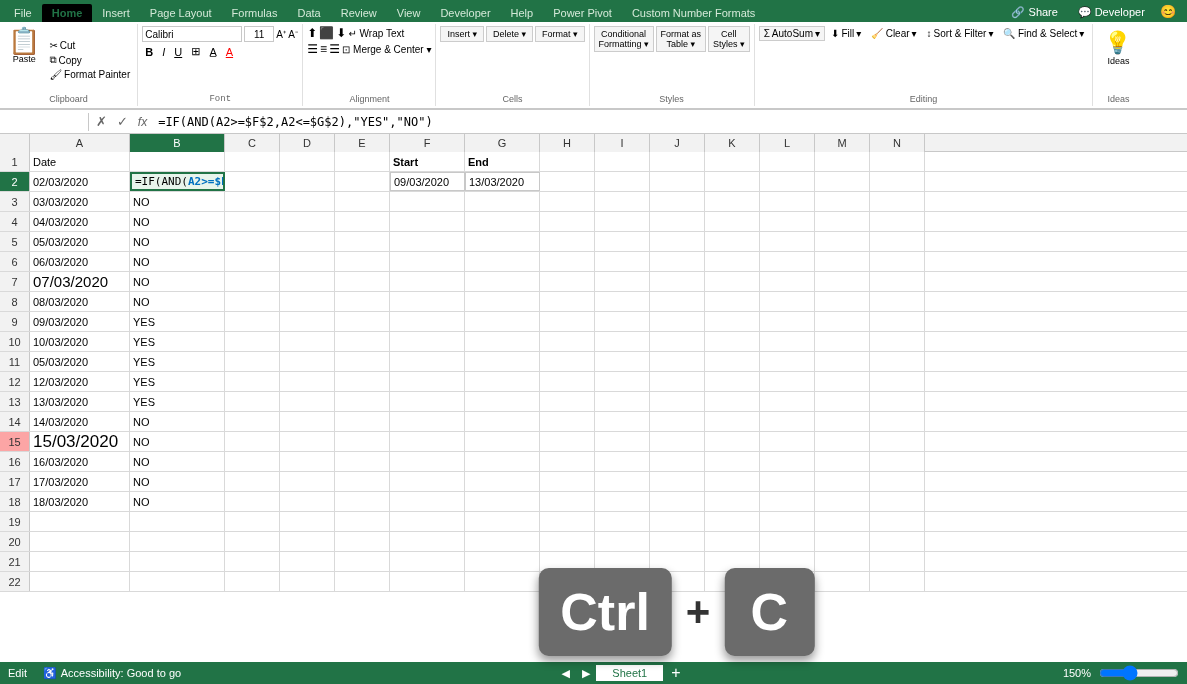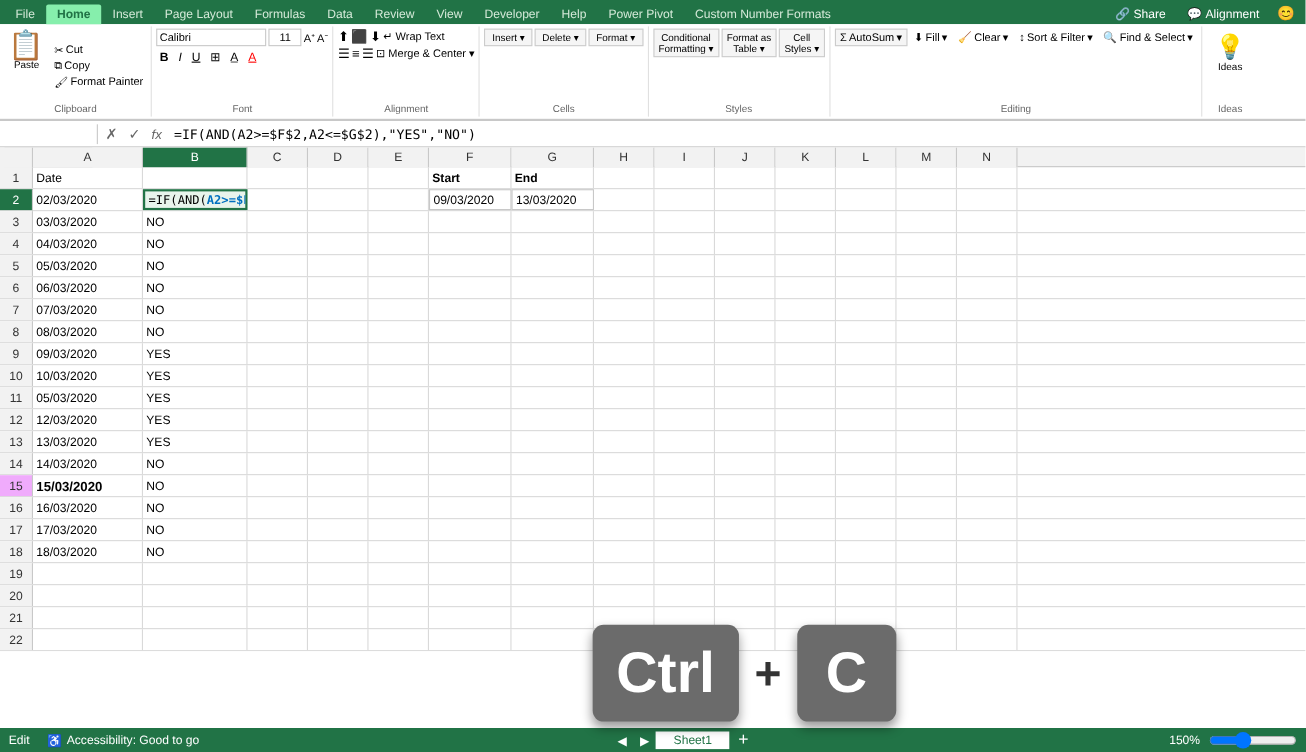--- a/index.html
+++ b/index.html
@@ -1,37 +1,37 @@
 <!DOCTYPE html>
 <html><head>
   <meta charset="utf-8">
   <style>
     * { box-sizing: border-box; margin: 0; padding: 0; }
     body { font-family: 'Segoe UI', Arial, sans-serif; font-size: 12px; background: #fff; overflow: hidden; width: 1187px; height: 684px; }
     .ribbon-tab { padding: 3px 10px; font-size: 11px; color: #d4e9d8; cursor: pointer; border-radius: 2px 2px 0 0; }
-    .ribbon-tab.active { background: #86efac; color: #217346; font-weight: 600; }
+    .ribbon-tab.active { background: #000000; color: #217346; font-weight: 600; }
   </style>
 </head>
 <body>
 
 <div style="height:22px; background:#217346; display:flex; align-items:flex-end; padding:0 4px;">
   <div class="ribbon-tab">File</div>
     <div class="ribbon-tab active">Home</div>
     <div class="ribbon-tab">Insert</div>
     <div class="ribbon-tab">Page Layout</div>
     <div class="ribbon-tab">Formulas</div>
     <div class="ribbon-tab">Data</div>
     <div class="ribbon-tab">Review</div>
     <div class="ribbon-tab">View</div>
     <div class="ribbon-tab">Developer</div>
     <div class="ribbon-tab">Help</div>
     <div class="ribbon-tab">Power Pivot</div>
     <div class="ribbon-tab">Custom Number Formats</div>
   <div style="margin-left:auto; margin-bottom:0; padding:3px 10px; font-size:11px; color:white; cursor:pointer;">🔗 Share</div>
-  <div style="padding:3px 10px; font-size:11px; color:white; cursor:pointer;">💬 Alignment</div>
+  <div style="padding:3px 10px; font-size:11px; color:white; cursor:pointer;">💬 Developer</div>
   <div style="padding:3px 6px; font-size:13px; color:white;">😊</div>
 </div>
 
 <div style="background:#fff; border-bottom:2px solid #c8c8c8; height:88px; display:flex; align-items:stretch; padding:2px 0; overflow:hidden;">
 
   <div style="display:flex; flex-direction:column; padding:2px 4px 12px 4px; border-right:1px solid #e0e0e0; position:relative; min-width:70px;">
     <div style="display:flex; gap:2px; flex:1;">
       <div style="display:flex; flex-direction:column; align-items:center; cursor:pointer; padding:2px 4px; min-width:36px;">
         <span style="font-size:26px; line-height:1;">📋</span>
         <span style="font-size:9px;">Paste</span>
@@ -62,21 +62,21 @@
       <button style="font-size:10px; border:none; background:none; cursor:pointer;">A⁻</button>
     </div>
     <div style="display:flex; align-items:center; gap:3px;">
       <button style="font-weight:bold; font-size:11px; border:none; background:none; cursor:pointer; padding:1px 3px;">B</button>
       <button style="font-style:italic; font-size:11px; border:none; background:none; cursor:pointer; padding:1px 3px;">I</button>
       <button style="text-decoration:underline; font-size:11px; border:none; background:none; cursor:pointer; padding:1px 3px;">U</button>
       <button style="font-size:11px; border:none; background:none; cursor:pointer; padding:1px 3px;">⊞</button>
       <button style="font-size:11px; border:none; background:none; cursor:pointer; padding:1px 3px;">A̲</button>
       <button style="font-size:11px; border:none; background:none; cursor:pointer; padding:1px 3px; text-decoration:underline; color:red;">A</button>
     </div>
-    <div style="font-size:9px; color:#666; text-align:center; position:absolute; bottom:2px; left:0; right:0;">Font</div>
+    <div style="font-size:9px; color:#666; text-align:center; position:absolute; bottom:2px; left:0; right:0;font-family:Liberation Mono, monospace;">Font</div>
   </div>
 
   <div style="display:flex; flex-direction:column; padding:2px 4px 12px 4px; border-right:1px solid #e0e0e0; position:relative; min-width:100px;">
     <div style="display:flex; gap:2px; margin-bottom:2px;">
       <button style="border:none;background:none;cursor:pointer;font-size:12px;">⬆</button>
       <button style="border:none;background:none;cursor:pointer;font-size:12px;">⬛</button>
       <button style="border:none;background:none;cursor:pointer;font-size:12px;">⬇</button>
       <button style="border:none;background:none;cursor:pointer;font-size:10px;">↵ Wrap Text</button>
     </div>
     <div style="display:flex; gap:2px;">
@@ -277,21 +277,21 @@
         <div style="width: 55px; min-width: 55px; border-right: 1px solid rgb(217, 217, 217); display: flex; align-items: center; padding: 0px 3px; font-size: 11px; overflow: hidden; white-space: nowrap; position: relative;"></div>
         <div style="width: 55px; min-width: 55px; border-right: 1px solid rgb(217, 217, 217); display: flex; align-items: center; padding: 0px 3px; font-size: 11px; overflow: hidden; white-space: nowrap; position: relative;"></div>
         <div style="width: 55px; min-width: 55px; border-right: 1px solid rgb(217, 217, 217); display: flex; align-items: center; padding: 0px 3px; font-size: 11px; overflow: hidden; white-space: nowrap; position: relative;"></div>
         <div style="width: 55px; min-width: 55px; border-right: 1px solid rgb(217, 217, 217); display: flex; align-items: center; padding: 0px 3px; font-size: 11px; overflow: hidden; white-space: nowrap; position: relative;"></div>
         <div style="width: 55px; min-width: 55px; border-right: 1px solid rgb(217, 217, 217); display: flex; align-items: center; padding: 0px 3px; font-size: 11px; overflow: hidden; white-space: nowrap; position: relative;"></div>
         <div style="width: 55px; min-width: 55px; border-right: 1px solid rgb(217, 217, 217); display: flex; align-items: center; padding: 0px 3px; font-size: 11px; overflow: hidden; white-space: nowrap; position: relative;"></div>
         <div style="width: 55px; min-width: 55px; border-right: 1px solid rgb(217, 217, 217); display: flex; align-items: center; padding: 0px 3px; font-size: 11px; overflow: hidden; white-space: nowrap; position: relative;"></div>
       </div>
       <div style="display: flex; border-bottom: 1px solid rgb(217, 217, 217); height: 20px;">
         <div style="width: 30px; min-width: 30px; background: rgb(242, 242, 242); border-right: 1px solid rgb(200, 200, 200); display: flex; align-items: center; justify-content: center; font-size: 11px; color: rgb(51, 51, 51);">7</div>
-        <div style="width: 100px; min-width: 100px; border-right: 1px solid rgb(217, 217, 217); display: flex; align-items: center; padding: 0px 3px; font-size: 11px; overflow: hidden; white-space: nowrap; position: relative;">07/03/2020</div>
+        <div style="width: 100px; min-width: 100px; border-right: 1px solid rgb(217, 217, 217); display: flex; align-items: center; padding: 0px 3px; font-size: 15px; overflow: hidden; white-space: nowrap; position: relative;">07/03/2020</div>
         <div style="width: 95px; min-width: 95px; border-right: 1px solid rgb(217, 217, 217); display: flex; align-items: center; padding: 0px 3px; font-size: 11px; overflow: hidden; white-space: nowrap; position: relative;">NO</div>
         <div style="width: 55px; min-width: 55px; border-right: 1px solid rgb(217, 217, 217); display: flex; align-items: center; padding: 0px 3px; font-size: 11px; overflow: hidden; white-space: nowrap; position: relative;"></div>
         <div style="width: 55px; min-width: 55px; border-right: 1px solid rgb(217, 217, 217); display: flex; align-items: center; padding: 0px 3px; font-size: 11px; overflow: hidden; white-space: nowrap; position: relative;"></div>
         <div style="width: 55px; min-width: 55px; border-right: 1px solid rgb(217, 217, 217); display: flex; align-items: center; padding: 0px 3px; font-size: 11px; overflow: hidden; white-space: nowrap; position: relative;"></div>
         <div style="width: 75px; min-width: 75px; border-right: 1px solid rgb(217, 217, 217); display: flex; align-items: center; padding: 0px 3px; font-size: 11px; overflow: hidden; white-space: nowrap; position: relative;"></div>
         <div style="width: 75px; min-width: 75px; border-right: 1px solid rgb(217, 217, 217); display: flex; align-items: center; padding: 0px 3px; font-size: 11px; overflow: hidden; white-space: nowrap; position: relative;"></div>
         <div style="width: 55px; min-width: 55px; border-right: 1px solid rgb(217, 217, 217); display: flex; align-items: center; padding: 0px 3px; font-size: 11px; overflow: hidden; white-space: nowrap; position: relative;"></div>
         <div style="width: 55px; min-width: 55px; border-right: 1px solid rgb(217, 217, 217); display: flex; align-items: center; padding: 0px 3px; font-size: 11px; overflow: hidden; white-space: nowrap; position: relative;"></div>
         <div style="width: 55px; min-width: 55px; border-right: 1px solid rgb(217, 217, 217); display: flex; align-items: center; padding: 0px 3px; font-size: 11px; overflow: hidden; white-space: nowrap; position: relative;"></div>
         <div style="width: 55px; min-width: 55px; border-right: 1px solid rgb(217, 217, 217); display: flex; align-items: center; padding: 0px 3px; font-size: 11px; overflow: hidden; white-space: nowrap; position: relative;"></div>
@@ -412,22 +412,22 @@
         <div style="width: 75px; min-width: 75px; border-right: 1px solid rgb(217, 217, 217); display: flex; align-items: center; padding: 0px 3px; font-size: 11px; overflow: hidden; white-space: nowrap; position: relative;"></div>
         <div style="width: 55px; min-width: 55px; border-right: 1px solid rgb(217, 217, 217); display: flex; align-items: center; padding: 0px 3px; font-size: 11px; overflow: hidden; white-space: nowrap; position: relative;"></div>
         <div style="width: 55px; min-width: 55px; border-right: 1px solid rgb(217, 217, 217); display: flex; align-items: center; padding: 0px 3px; font-size: 11px; overflow: hidden; white-space: nowrap; position: relative;"></div>
         <div style="width: 55px; min-width: 55px; border-right: 1px solid rgb(217, 217, 217); display: flex; align-items: center; padding: 0px 3px; font-size: 11px; overflow: hidden; white-space: nowrap; position: relative;"></div>
         <div style="width: 55px; min-width: 55px; border-right: 1px solid rgb(217, 217, 217); display: flex; align-items: center; padding: 0px 3px; font-size: 11px; overflow: hidden; white-space: nowrap; position: relative;"></div>
         <div style="width: 55px; min-width: 55px; border-right: 1px solid rgb(217, 217, 217); display: flex; align-items: center; padding: 0px 3px; font-size: 11px; overflow: hidden; white-space: nowrap; position: relative;"></div>
         <div style="width: 55px; min-width: 55px; border-right: 1px solid rgb(217, 217, 217); display: flex; align-items: center; padding: 0px 3px; font-size: 11px; overflow: hidden; white-space: nowrap; position: relative;"></div>
         <div style="width: 55px; min-width: 55px; border-right: 1px solid rgb(217, 217, 217); display: flex; align-items: center; padding: 0px 3px; font-size: 11px; overflow: hidden; white-space: nowrap; position: relative;"></div>
       </div>
       <div style="display: flex; border-bottom: 1px solid rgb(217, 217, 217); height: 20px;">
-        <div style="width: 30px; min-width: 30px; background: #f0abfc; border-right: 1px solid rgb(200, 200, 200); display: flex; align-items: center; justify-content: center; font-size: 11px; color: rgb(51, 51, 51);">15</div>
-        <div style="width: 100px; min-width: 100px; border-right: 1px solid rgb(217, 217, 217); display: flex; align-items: center; padding: 0px 3px; font-size: 12px; overflow: hidden; white-space: nowrap; position: relative; font-weight: bold;">15/03/2020</div>
+        <div style="width: 30px; min-width: 30px; background: #fca5a5; border-right: 1px solid rgb(200, 200, 200); display: flex; align-items: center; justify-content: center; font-size: 11px; color: rgb(51, 51, 51);">15</div>
+        <div style="width: 100px; min-width: 100px; border-right: 1px solid rgb(217, 217, 217); display: flex; align-items: center; padding: 0px 3px; font-size: 17px; overflow: hidden; white-space: nowrap; position: relative;">15/03/2020</div>
         <div style="width: 95px; min-width: 95px; border-right: 1px solid rgb(217, 217, 217); display: flex; align-items: center; padding: 0px 3px; font-size: 11px; overflow: hidden; white-space: nowrap; position: relative;">NO</div>
         <div style="width: 55px; min-width: 55px; border-right: 1px solid rgb(217, 217, 217); display: flex; align-items: center; padding: 0px 3px; font-size: 11px; overflow: hidden; white-space: nowrap; position: relative;"></div>
         <div style="width: 55px; min-width: 55px; border-right: 1px solid rgb(217, 217, 217); display: flex; align-items: center; padding: 0px 3px; font-size: 11px; overflow: hidden; white-space: nowrap; position: relative;"></div>
         <div style="width: 55px; min-width: 55px; border-right: 1px solid rgb(217, 217, 217); display: flex; align-items: center; padding: 0px 3px; font-size: 11px; overflow: hidden; white-space: nowrap; position: relative;"></div>
         <div style="width: 75px; min-width: 75px; border-right: 1px solid rgb(217, 217, 217); display: flex; align-items: center; padding: 0px 3px; font-size: 11px; overflow: hidden; white-space: nowrap; position: relative;"></div>
         <div style="width: 75px; min-width: 75px; border-right: 1px solid rgb(217, 217, 217); display: flex; align-items: center; padding: 0px 3px; font-size: 11px; overflow: hidden; white-space: nowrap; position: relative;"></div>
         <div style="width: 55px; min-width: 55px; border-right: 1px solid rgb(217, 217, 217); display: flex; align-items: center; padding: 0px 3px; font-size: 11px; overflow: hidden; white-space: nowrap; position: relative;"></div>
         <div style="width: 55px; min-width: 55px; border-right: 1px solid rgb(217, 217, 217); display: flex; align-items: center; padding: 0px 3px; font-size: 11px; overflow: hidden; white-space: nowrap; position: relative;"></div>
         <div style="width: 55px; min-width: 55px; border-right: 1px solid rgb(217, 217, 217); display: flex; align-items: center; padding: 0px 3px; font-size: 11px; overflow: hidden; white-space: nowrap; position: relative;"></div>
         <div style="width: 55px; min-width: 55px; border-right: 1px solid rgb(217, 217, 217); display: flex; align-items: center; padding: 0px 3px; font-size: 11px; overflow: hidden; white-space: nowrap; position: relative;"></div>

